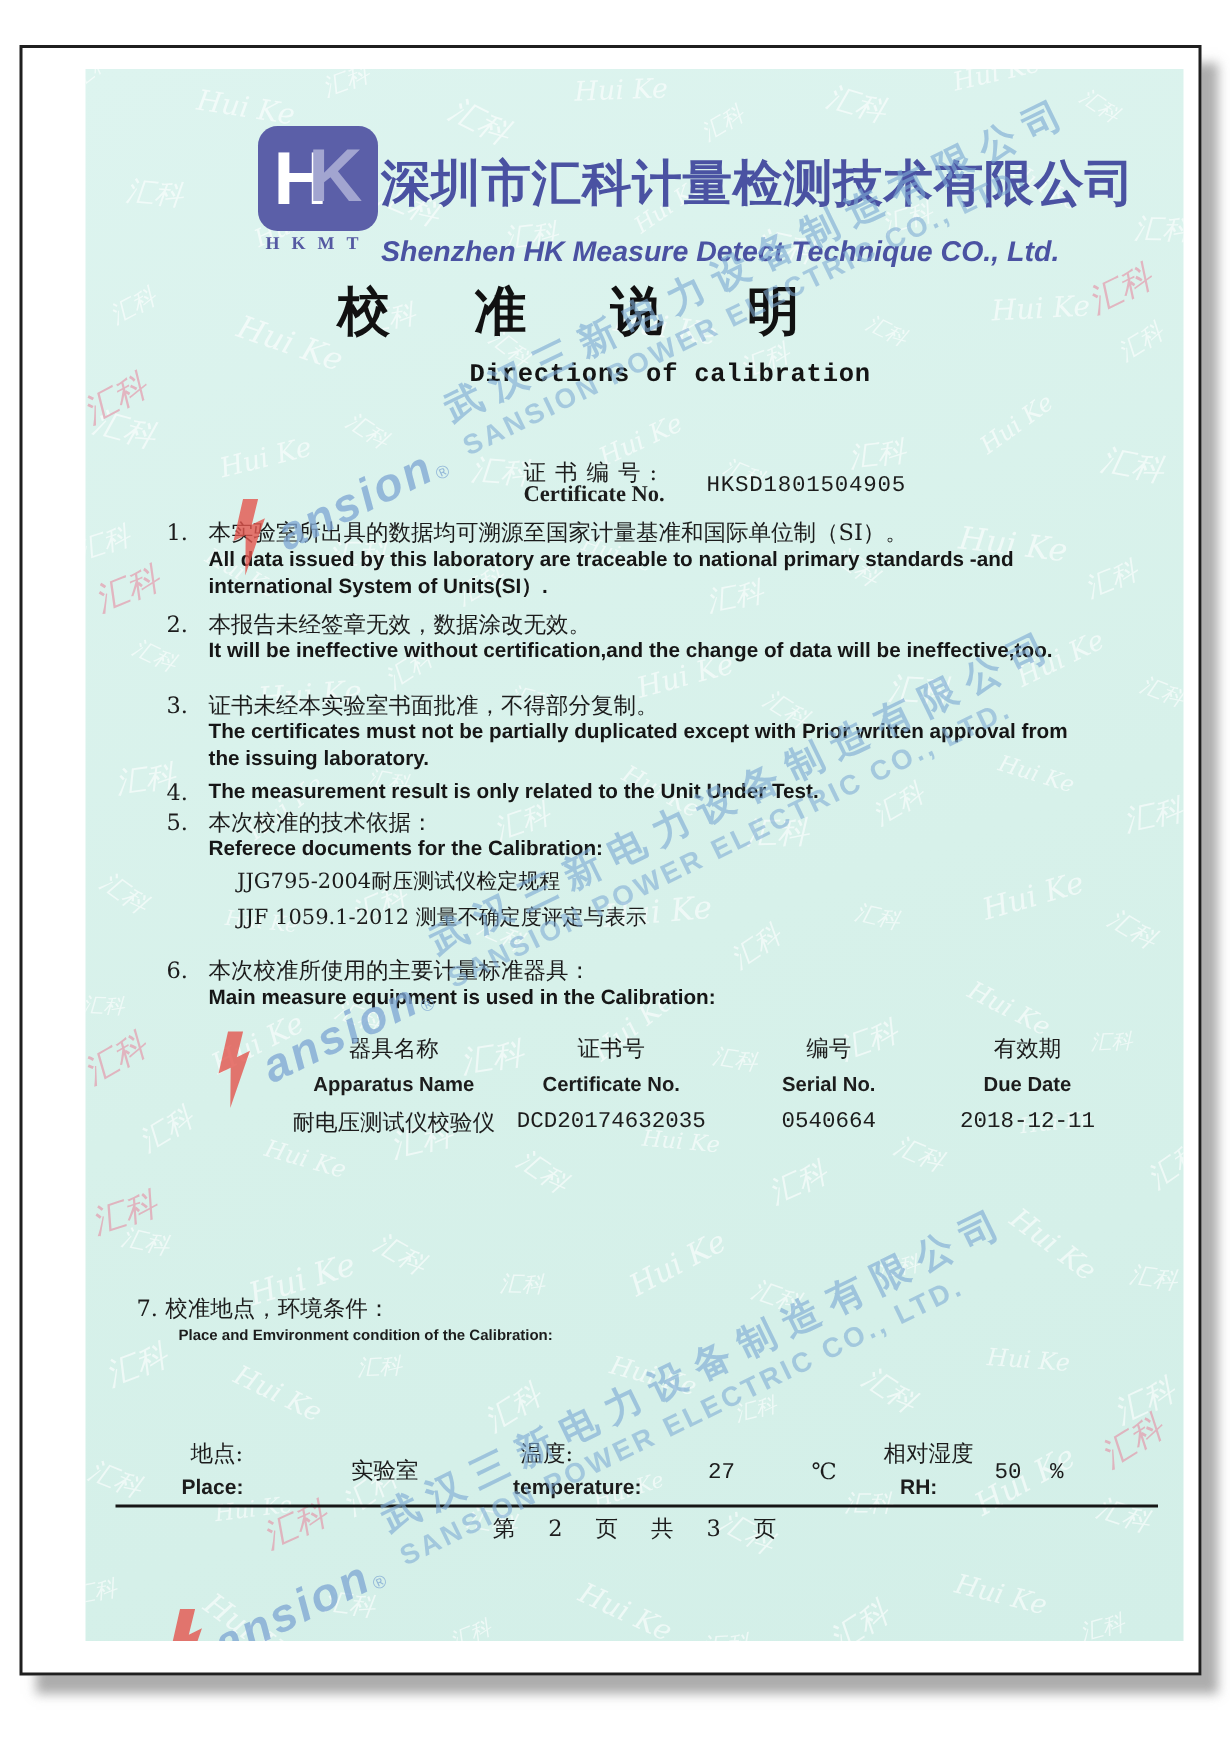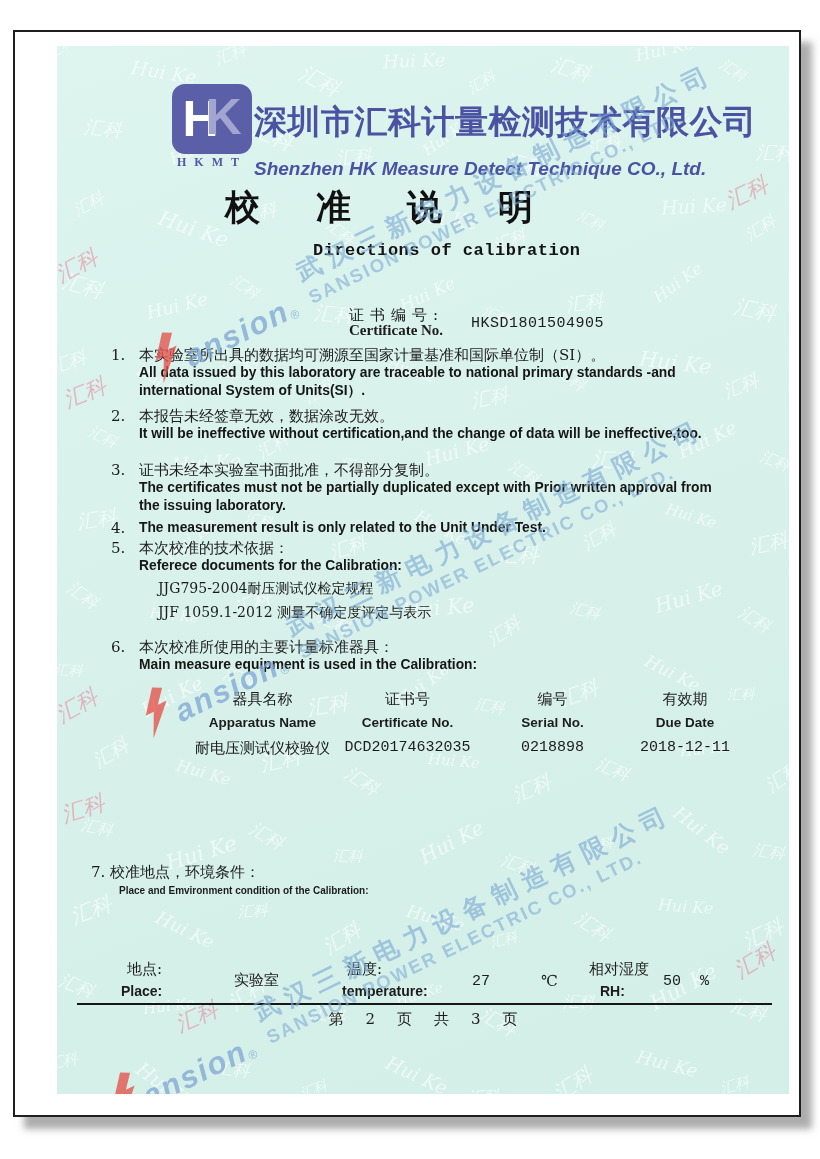--- a/index.html
+++ b/index.html
@@ -167,21 +167,21 @@
         <div class="cval zh">耐电压测试仪校验仪</div>
       </div>
       <div class="eq-col" style="left:283px;width:135px;">
         <div class="czh zh">证书号</div>
         <div class="cen en">Certificate No.</div>
         <div class="cval mono">DCD20174632035</div>
       </div>
       <div class="eq-col" style="left:428px;width:135px;">
         <div class="czh zh">编号</div>
         <div class="cen en">Serial No.</div>
-        <div class="cval mono">0218898</div>
+        <div class="cval mono">0540664</div>
       </div>
       <div class="eq-col" style="left:558px;width:140px;">
         <div class="czh zh">有效期</div>
         <div class="cen en">Due Date</div>
         <div class="cval mono">2018-12-11</div>
       </div>
 
       <div id="env-head">
         <div class="l1 zh"><span>7.</span> <span>校准地点，环境条件：</span></div>
         <div class="l2 en">Place and Emvironment condition of the Calibration:</div>

